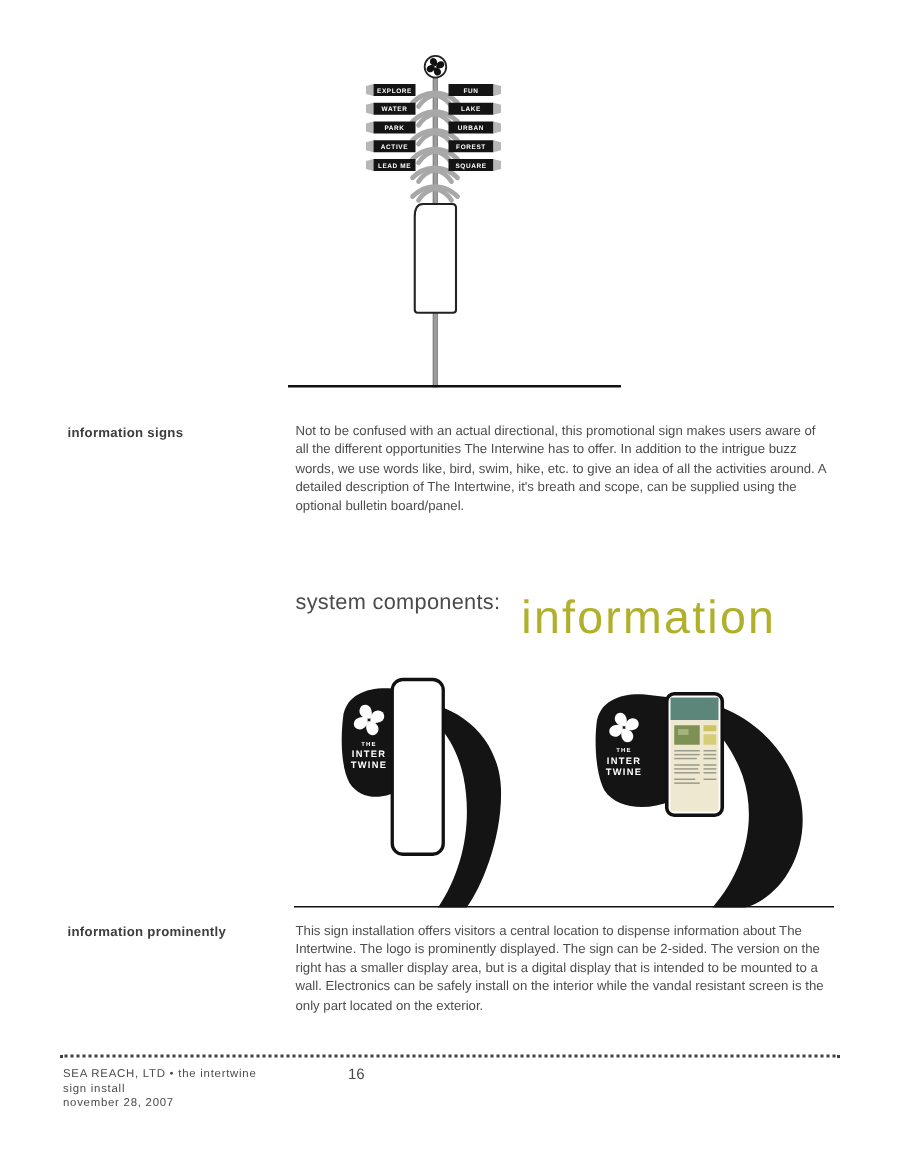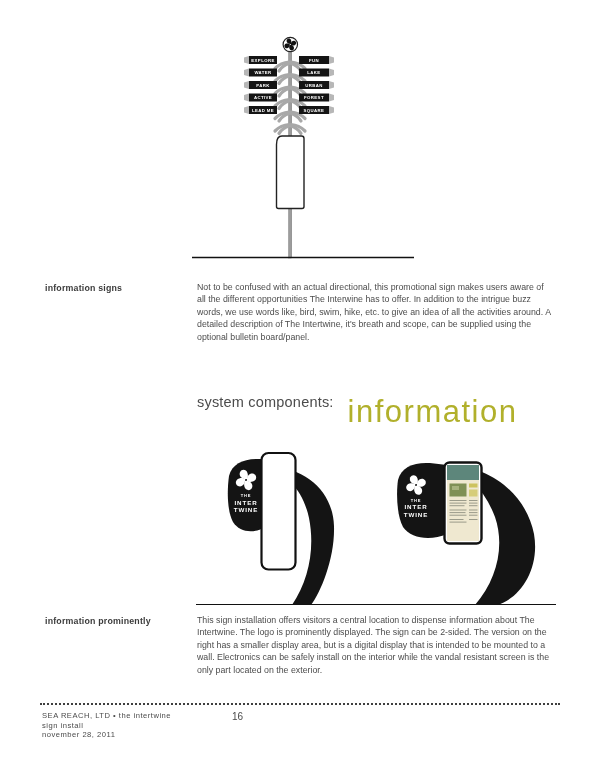--- a/index.html
+++ b/index.html
@@ -184,17 +184,17 @@
 
   <div class="ground-line" style="left:196px;top:604px;width:360px"></div>
 
   <div class="side-label" style="top:616px">information prominently</div>
   <div class="body-text" style="top:614px">This sign installation offers visitors a central location to dispense information about The Intertwine. The logo is prominently displayed. The sign can be 2-sided. The version on the right has a smaller display area, but is a digital display that is intended to be mounted to a wall. Electronics can be safely install on the interior while the vandal resistant screen is the only part located on the exterior.</div>
 
   <div class="dotted-rule"></div>
   <div class="footer">
     <div>SEA REACH, LTD  •  the intertwine</div>
     <div>sign install</div>
-    <div>november 28, 2011</div>
+    <div>november 28, 2007</div>
   </div>
   <div class="page-num">16</div>
 
 </div>
 
 </body></html>

